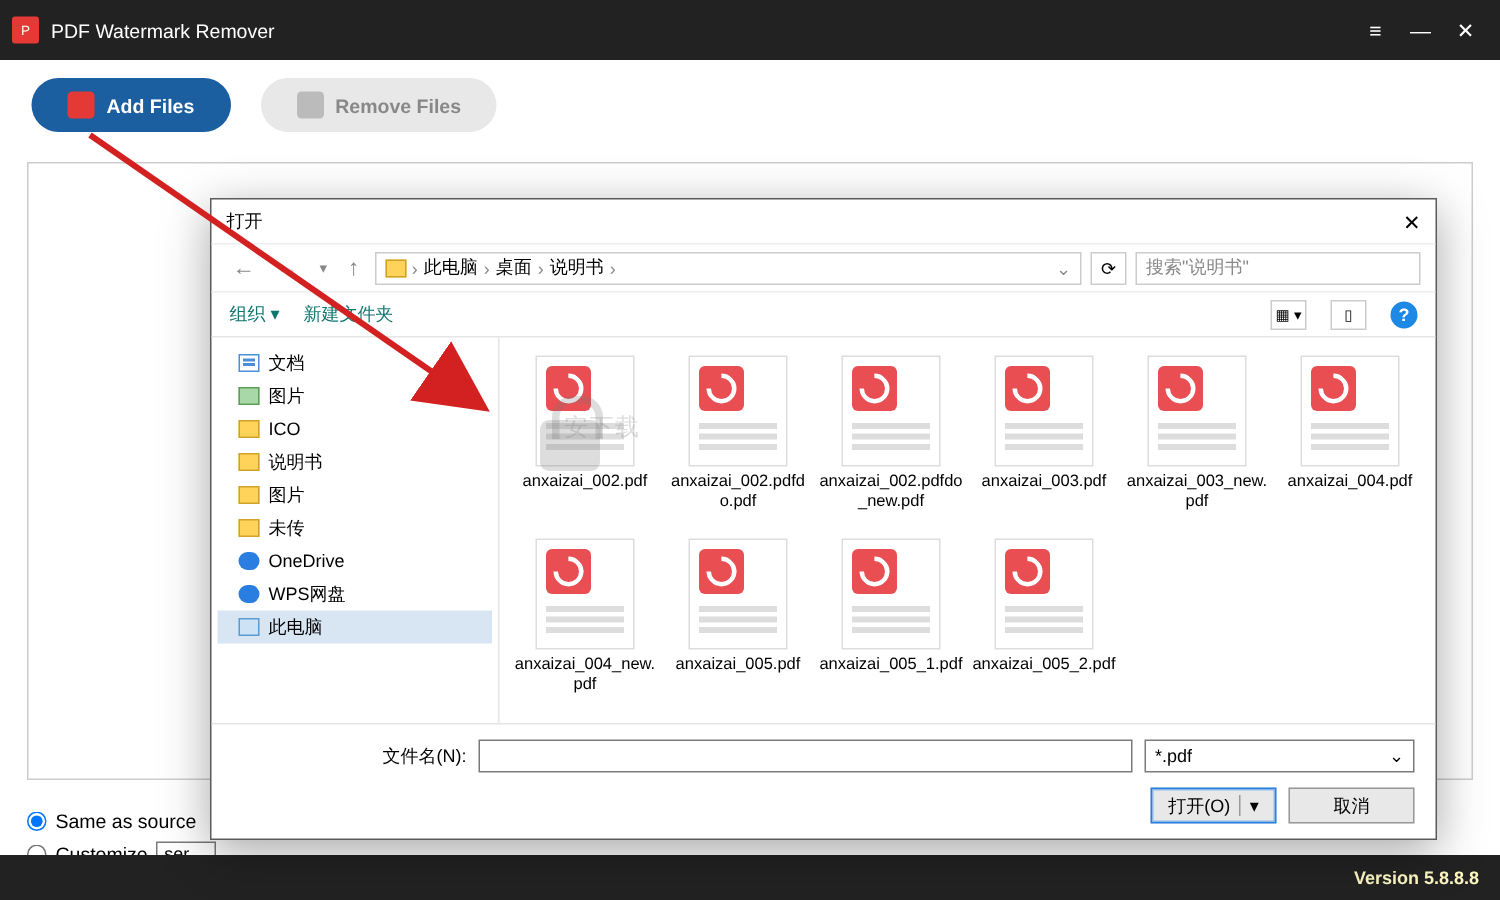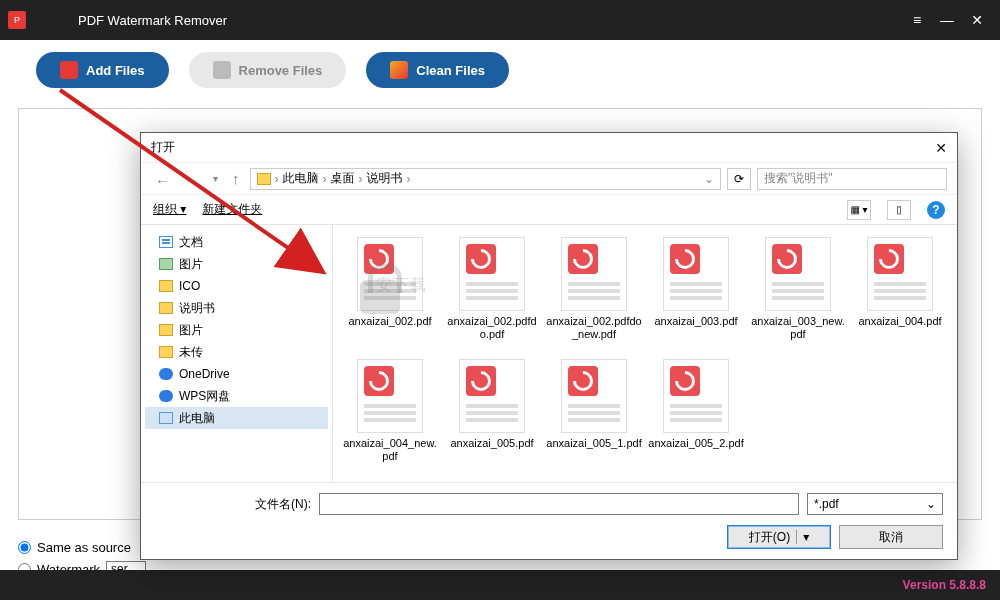--- a/index.html
+++ b/index.html
@@ -1,53 +1,53 @@
 <!DOCTYPE html>
 <html><head>
 <meta charset="utf-8">
 <style>
 * { box-sizing: border-box; margin: 0; padding: 0; font-family: "Segoe UI", Tahoma, sans-serif; }
 body { width: 1000px; height: 600px; background: #fff; overflow: hidden; position: relative; }
 
 .titlebar { height: 40px; background: #222; color: #fff; display: flex; align-items: center; padding: 0 8px; }
 .titlebar .app-icon { width: 18px; height: 18px; background: #e53935; border-radius: 2px; margin-right: 8px; display: flex; align-items: center; justify-content: center; font-size: 9px; color: #fff; }
-.titlebar .title { font-size: 13px; flex: 1; margin-left: 44px; }
+.titlebar .title { font-size: 13px; flex: 1; }
 .titlebar .win-btn { width: 30px; text-align: center; font-size: 14px; cursor: pointer; }
 
-.toolbar { height: 60px; background: #fff; display: flex; align-items: center; gap: 20px; padding: 0 36px; }
+.toolbar { height: 60px; background: #fff; display: flex; align-items: center; gap: 20px; padding: 0 21px; }
 .btn-pill { height: 36px; border-radius: 18px; display: flex; align-items: center; padding: 0 24px; font-size: 13px; font-weight: 600; color: #fff; cursor: pointer; }
 .btn-add { background: #1c5fa0; }
 .btn-remove { background: #e8e8e8; color: #888; }
 .btn-clean { background: #1c5fa0; }
 .btn-pill .ico { width: 18px; height: 18px; margin-right: 8px; border-radius: 3px; }
 .ico-add { background: #e53935; }
 .ico-remove { background: #bbb; border-radius: 4px; }
 .ico-clean { background: linear-gradient(135deg,#f5a623,#e53935); border-radius: 50%; }
 
 .main { position: absolute; left: 18px; right: 18px; top: 108px; bottom: 80px; border: 1px solid #ccc; background: #fff; }
 
 .options { position: absolute; left: 18px; bottom: 23px; display: flex; flex-direction: column; gap: 6px; font-size: 13px; }
 .options label { display: flex; align-items: center; gap: 6px; }
 .options input[type=text]{ height:16px; border:1px solid #7a7a7a; padding:0 4px; font-size:12px; width:40px;}
 
-.footer { position: absolute; left: 0; right: 0; bottom: 0; height: 30px; background: #222; color: #ec4899; display: flex; align-items: center; justify-content: flex-end; padding: 12px 14px; font-size: 12px; font-weight: 600; }
+.footer { position: absolute; left: 0; right: 0; bottom: 0; height: 30px; background: #222; color: #fef9c3; display: flex; align-items: center; justify-content: flex-end; padding: 12px 14px; font-size: 12px; font-weight: 600; }
 
 .dialog { position: absolute; left: 140px; top: 132px; width: 818px; height: 428px; background: #fff; border: 1px solid #5a5a5a; box-shadow: 0 8px 30px rgba(0,0,0,.35); display: flex; flex-direction: column; }
 .dlg-title { height: 30px; display: flex; align-items: center; padding: 0 10px; font-size: 12px; border-bottom: 1px solid #eee; }
 .dlg-title .x { margin-left: auto; cursor: pointer; font-size: 14px; }
 .dlg-nav { height: 32px; display: flex; align-items: center; padding: 0 10px; gap: 6px; font-size: 12px; border-bottom: 1px solid #eee; }
 .dlg-nav .arrow { color: #888; cursor: pointer; padding: 0 4px; font-size: 15px; }
 .dlg-nav .crumbs { flex: 1; border: 1px solid #ccc; height: 22px; display: flex; align-items: center; padding: 0 6px; gap: 4px; }
 .dlg-nav .crumbs .fld { width: 14px; height: 12px; background: #ffd35a; border: 1px solid #cfa32a; }
 .dlg-nav .crumbs .sep { color: #888; }
 .dlg-nav .refresh { width: 24px; height: 22px; border: 1px solid #ccc; display:flex;align-items:center;justify-content:center; cursor:pointer; }
 .dlg-nav .search { width: 190px; height: 22px; border: 1px solid #ccc; display:flex; align-items:center; padding:0 6px; color:#888; }
 
 .dlg-tools { height: 30px; display: flex; align-items: center; padding: 0 12px; gap: 16px; font-size: 12px; border-bottom: 1px solid #e5e5e5; }
-.dlg-tools .link { color: #000000; cursor: pointer; text-decoration: underline; }
+.dlg-tools .link { color: #0f766e; cursor: pointer; }
 .dlg-tools .spacer { flex: 1; }
 .dlg-tools .viewbtn { width: 24px; height: 20px; border: 1px solid #ccc; display:flex;align-items:center;justify-content:center; cursor:pointer; font-size:10px;}
 .dlg-tools .help { width: 18px; height: 18px; border-radius: 50%; background: #1e88e5; color: #fff; display:flex;align-items:center;justify-content:center; font-size: 12px; font-weight:bold; cursor:pointer;}
 
 .dlg-body { flex: 1; display: flex; overflow: hidden; }
 .tree { width: 192px; border-right: 1px solid #e5e5e5; padding: 6px 4px; font-size: 12px; overflow: hidden; }
 .tree .node { display: flex; align-items: center; gap: 6px; height: 22px; padding-left: 14px; cursor: pointer; white-space:nowrap;}
 .tree .node.sel { background: #d8e6f3; }
 .tree .fico { width: 14px; height: 12px; }
 .fld-y { background: #ffd35a; border: 1px solid #cfa32a; }
@@ -61,23 +61,23 @@
 .file { display: flex; flex-direction: column; align-items: center; justify-content: flex-start; cursor: pointer; padding-top:4px;}
 .file .thumb { width: 66px; height: 74px; background: #fff; border: 1px solid #ddd; position: relative; }
 .file .thumb::before { content:""; position:absolute; left:6px; right:6px; bottom:10px; height:4px; background:#ddd; box-shadow: 0 -7px 0 #ddd, 0 -14px 0 #ddd;}
 .file .badge { position: absolute; left: 6px; top: 6px; width: 30px; height: 30px; background: #e84e52; border-radius: 4px; display:flex;align-items:center;justify-content:center;}
 .file .badge::after{ content:""; width:14px;height:14px;border:3px solid #fff;border-left-color:transparent;border-radius:50%; transform:rotate(45deg);}
 .file .fname { font-size: 11px; text-align: center; margin-top: 4px; line-height: 1.2; max-width: 110px; word-break: break-all; }
 
 .dlg-bottom { border-top: 1px solid #e5e5e5; padding: 10px 14px; display: flex; flex-direction: column; gap: 10px; }
 .row1 { display: flex; align-items: center; gap: 8px; font-size: 12px; }
 .row1 .fn-input { flex: 1; height: 22px; border: 1px solid #7a7a7a; }
-.row1 .filter { width: 136px; height: 22px; border: 1px solid #7a7a7a; display:flex;align-items:center;padding:4px 6px;justify-content:space-between;}
+.row1 .filter { width: 180px; height: 22px; border: 1px solid #7a7a7a; display:flex;align-items:center;padding:4px 6px;justify-content:space-between;}
 .row2 { display: flex; justify-content: flex-end; gap: 8px; }
-.row2 .dbtn { width: 104px; height: 24px; border: 1px solid #999; background: #e8e8e8; font-size: 12px; display:flex;align-items:center;justify-content:center; cursor:pointer;}
+.row2 .dbtn { width: 84px; height: 24px; border: 1px solid #999; background: #e8e8e8; font-size: 12px; display:flex;align-items:center;justify-content:center; cursor:pointer;}
 .row2 .dbtn.primary { border: 1px solid #2a7de1; box-shadow: inset 0 0 0 1px #8ab9e8; }
 
 .arrow-annot { position: absolute; left: 50px; top: 80px; pointer-events: none; }
 
 .wm { position:absolute; left:360px; top:280px; font-size:28px; color:rgba(120,120,120,.25); font-weight:500; letter-spacing:1px; pointer-events:none;}
 .wm .lock{ display:inline-block;width:40px;height:34px;background:rgba(120,120,120,.25);border-radius:6px;position:relative;vertical-align:-6px;margin-right:6px;}
 .wm .lock::before{content:"";position:absolute;left:8px;top:-16px;width:24px;height:24px;border:5px solid rgba(120,120,120,.25);border-radius:14px 14px 0 0;border-bottom:none;}
 </style>
 </head>
 <body>
@@ -91,37 +91,33 @@
 </div>
 
 <div class="toolbar">
   <div class="btn-pill btn-add">
       <div class="ico ico-add"></div>
       <span>Add Files</span>
     </div>
   <div class="btn-pill btn-remove">
       <div class="ico ico-remove"></div>
       <span>Remove Files</span>
-    </div>
-  <div class="btn-pill btn-clean">
-      <div class="ico ico-clean"></div>
-      <span>Clean Files</span>
     </div>
 </div>
 
 <div class="main"></div>
 
 <div class="options">
   <label>
       <input type="radio" name="out" checked="" style="">
       <span>Same as source</span>
     </label>
   <label>
       <input type="radio" name="out" style="">
-      <span>Watermark</span> 
+      <span>Customize</span> 
       <input type="text" value="ser" style="">
     </label>
 </div>
 
 <div class="footer">
     <span>Version 5.8.8.8</span>
   </div>
 
 <div class="dialog">
   <div class="dlg-title">

